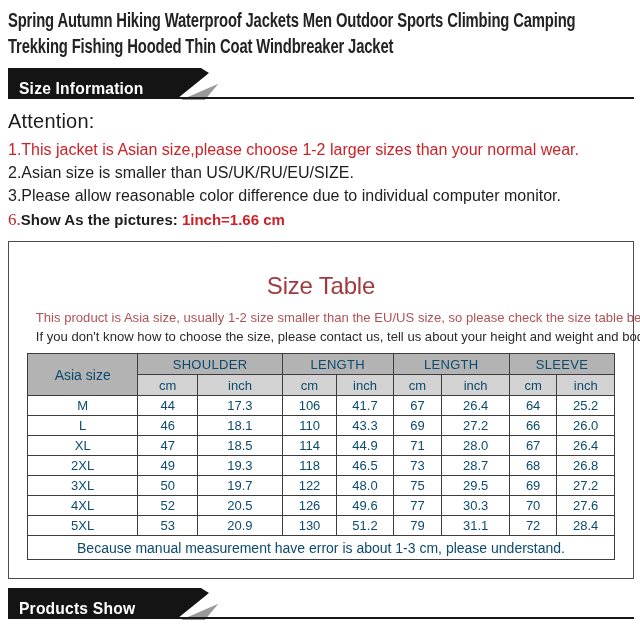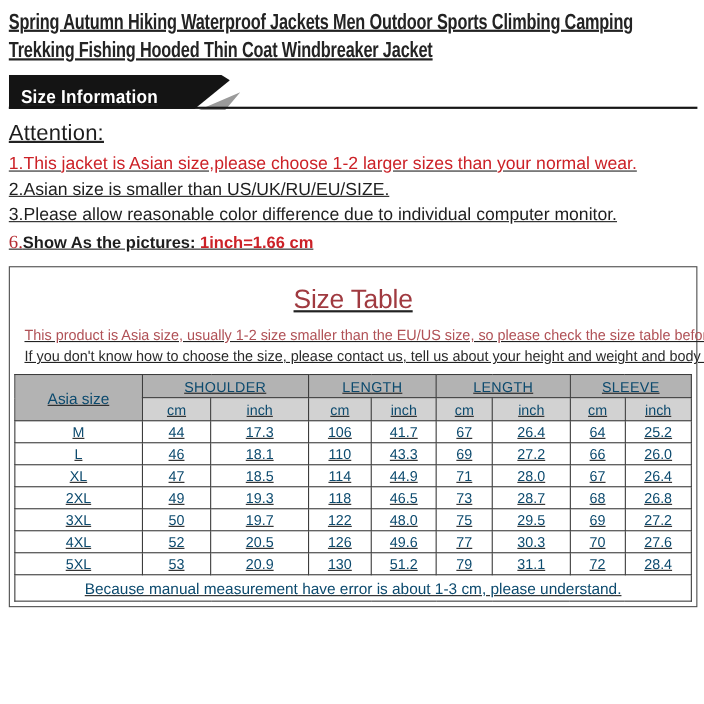--- a/index.html
+++ b/index.html
@@ -18,21 +18,21 @@
     --footer-gray: #d9d9d9;
     --shadow-gray: #9a9a9a;
   }
   * { box-sizing: border-box; margin: 0; padding: 0; }
   html, body { width: 640px; height: 640px; overflow: hidden; }
   body {
     background: #ffffff;
     font-family: "Liberation Sans", sans-serif;
     color: var(--ink);
   }
-  .page { width: 640px; height: 640px; padding: 7px 6px 0 8px; text-decoration: underline; }
+  .page { width: 640px; height: 640px; padding: 7px 6px 0 8px; }
 
   
   .product-title { margin-bottom: 9px; }
   .title-line {
     font-size: 20px;
     font-weight: bold;
     color: #232323;
     letter-spacing: -0.2px;
     line-height: 26px;
     white-space: nowrap;
@@ -82,21 +82,21 @@
   }
   .red-sans { color: var(--accent-red); }
   .red-serif { color: var(--serif-red); }
   .item6 { font-size: 15px; line-height: 25px; font-weight: bold; }
   .item6 .num { font-family: "Liberation Serif", serif; font-weight: normal; font-size: 17px; }
 
   
   .size-box {
     margin-top: 9px;
     border: 1px solid #4d4d4d;
-    padding: 4px;
+    padding: 18px;
     background: #ffffff;
   }
   .st-title {
     text-align: center;
     color: var(--table-title-red);
     font-size: 24px;
     margin-top: 12px;
     margin-bottom: 8px;
     letter-spacing: -0.2px;
   }
@@ -273,14 +273,21 @@
           <td class="td-cm">72</td>
           <td class="td-inch">28.4</td>
         </tr>
         <tr>
           <td class="td-footer" colspan="9">Because manual measurement have error is about 1-3 cm, please understand.</td>
         </tr>
       </tbody>
     </table>
   </div>
 
+  <div class="section-banner bottom-banner">
+    <div class="banner-shadow"></div>
+    <div class="banner-line"></div>
+    <div class="banner-black">
+      <span class="banner-label">Products Show</span>
+    </div>
+  </div>
 
 </div>
 
 </body></html>

